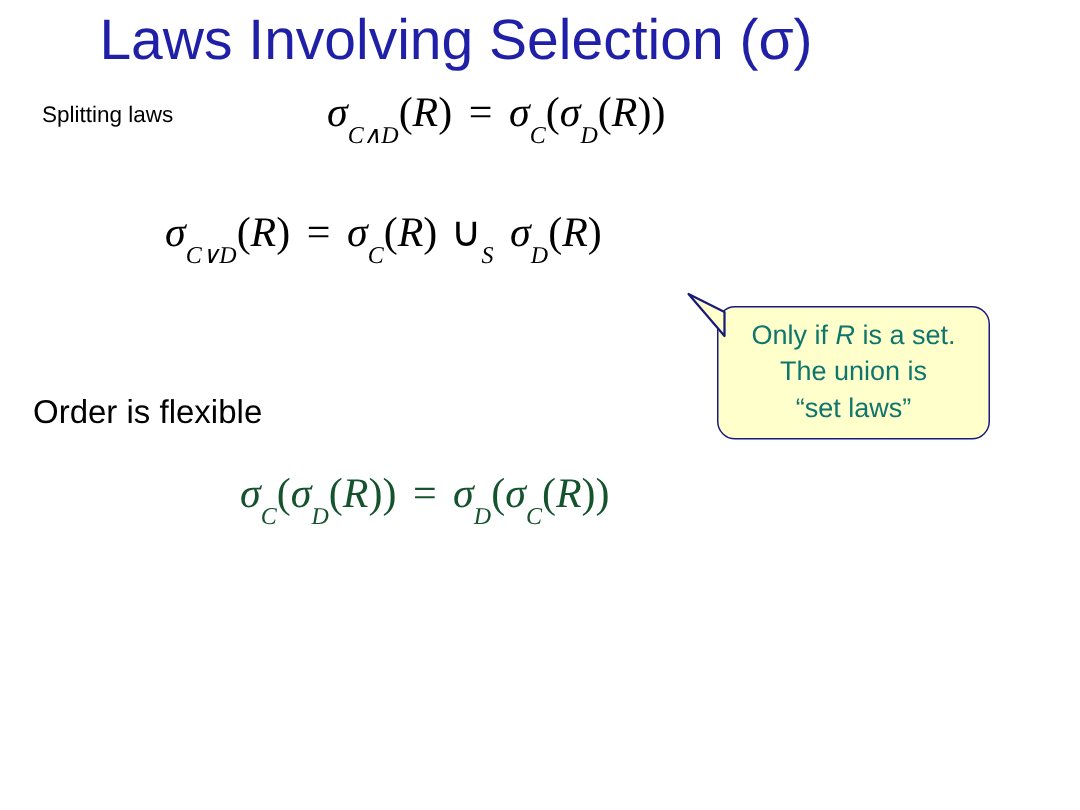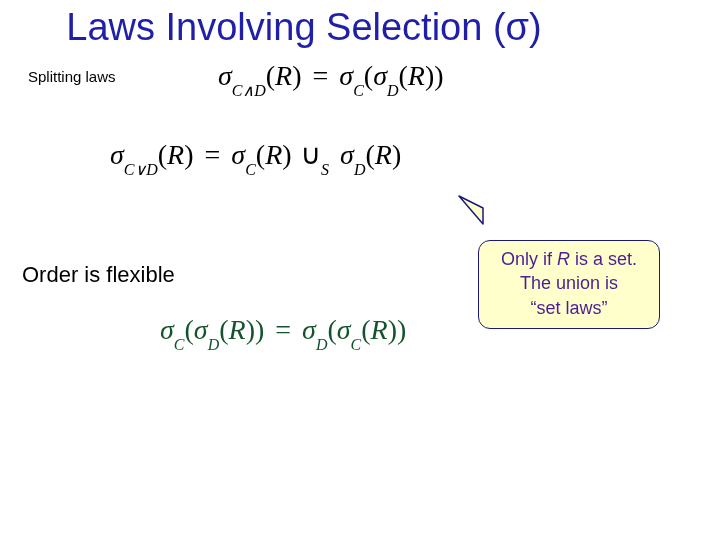--- a/index.html
+++ b/index.html
@@ -85,25 +85,24 @@
   .callout-box {
     position: absolute;
     top: 204px;
     left: 478px;
     width: 182px;
     background: #ffffcc;
     border: 1.5px solid #1a1a7a;
     border-radius: 12px;
     padding: 6px 6px 8px 6px;
     font-size: 18px;
-    color: #4c1d95;
+    color: #0f766e;
     text-align: center;
     line-height: 1.35;
     box-sizing: border-box;
-    margin-top: 36px;
   }
   .callout-box .r-italic {
     font-style: italic;
   }
   .callout-tail {
     position: absolute;
     top: 194px;
     left: 453px;
     width: 40px;
     height: 40px;

